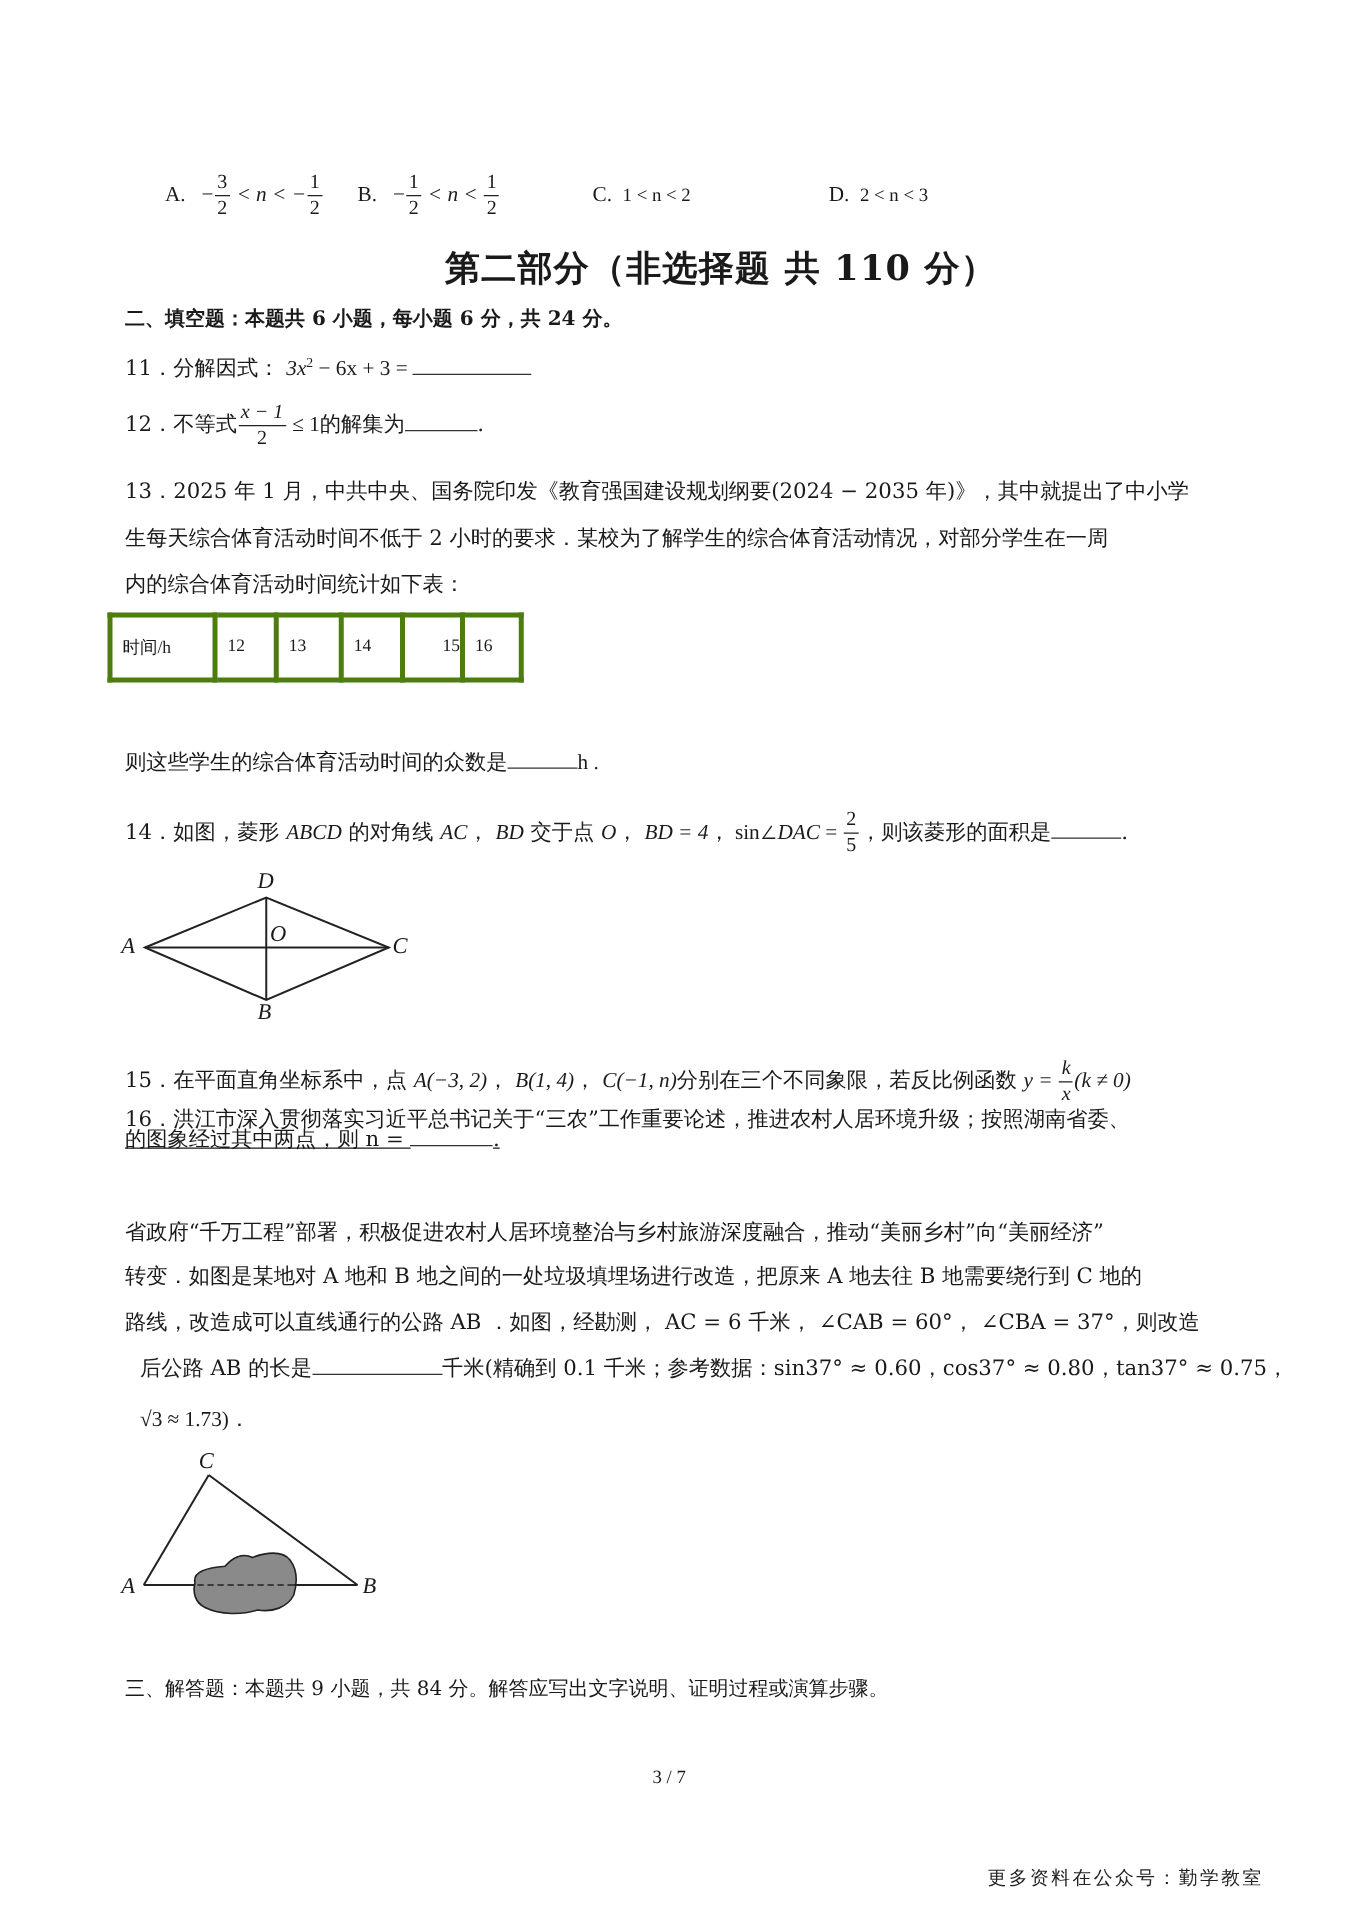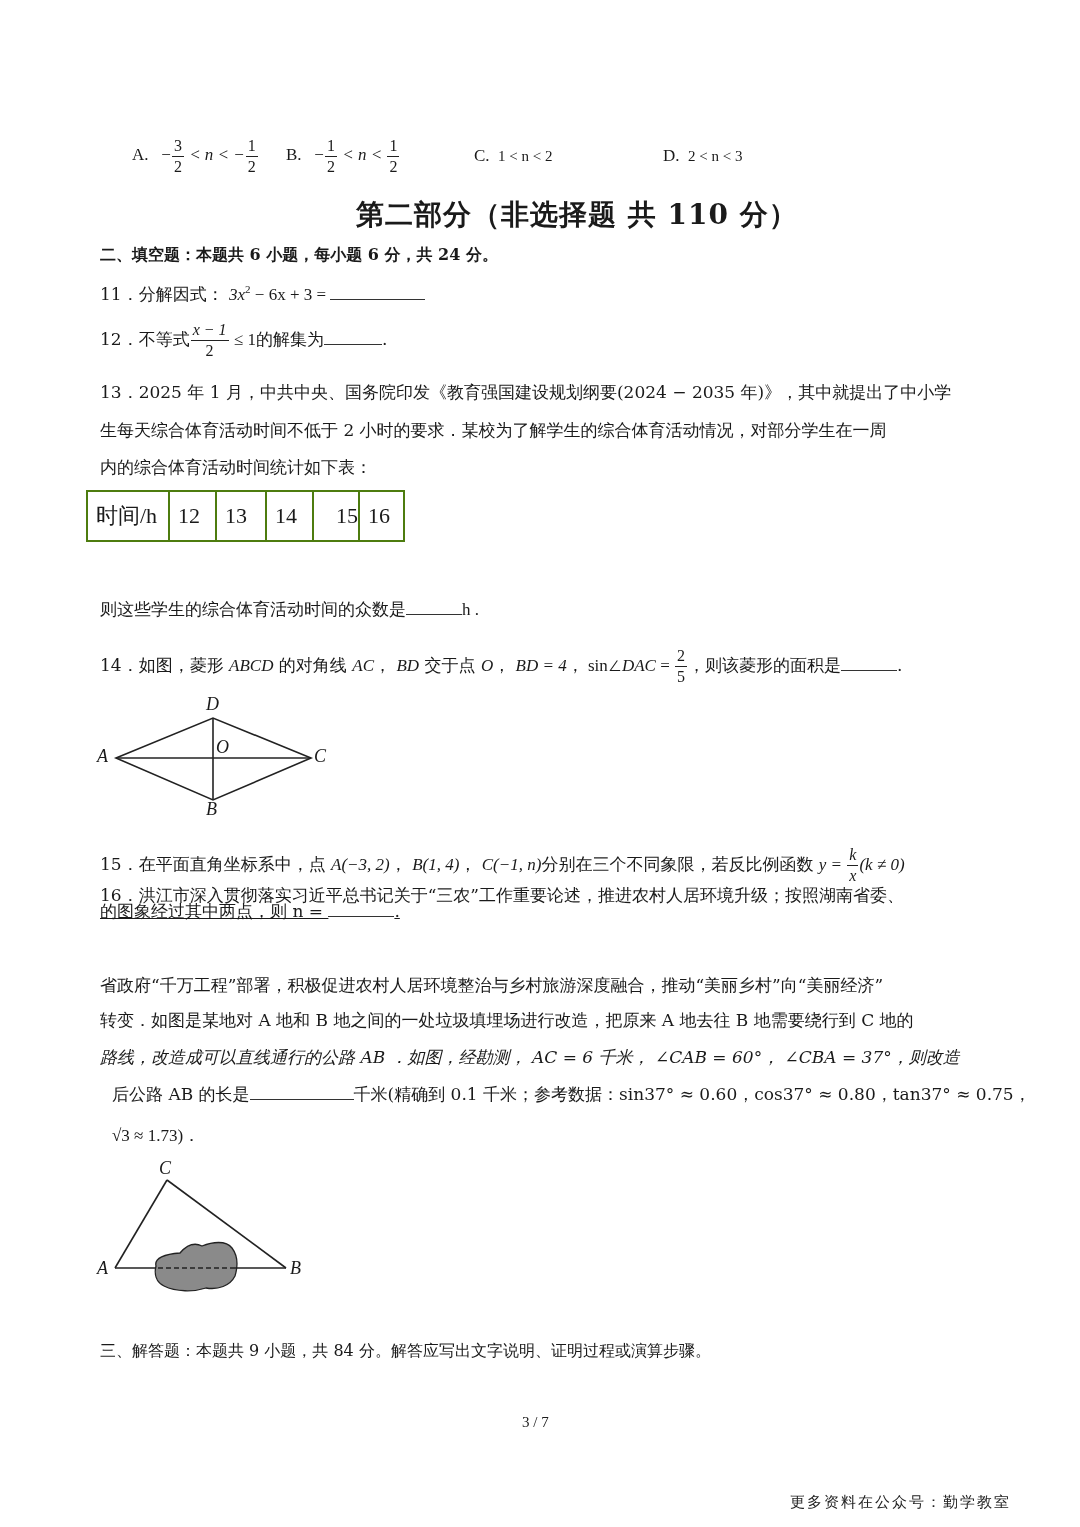--- a/index.html
+++ b/index.html
@@ -12,21 +12,21 @@
   .it { font-style: italic; font-family: "Liberation Serif", serif; }
   .frac { display: inline-block; vertical-align: middle; text-align: center; font-family: "Liberation Serif", serif; line-height: 1; margin: 0 1px; }
   .frac .num { display: block; border-bottom: 1px solid #222; padding: 0 2px 2px; font-size: 16px; }
   .frac .den { display: block; padding-top: 2px; font-size: 16px; }
   .math { font-family: "Liberation Serif", serif; font-size: 17px; }
   .blank { display: inline-block; border-bottom: 1px solid #333; height: 14px; vertical-align: baseline; }
   .title { font-weight: bold; font-size: 28px; letter-spacing: 1px; }
   .sect { font-weight: bold; font-size: 16px; }
   .sect-normal { font-size: 16px; }
   table.stat { border-collapse: collapse; position: absolute; left: 86px; top: 490px; }
-  table.stat td { border: 2px solid #4d7c0f; height: 48px; font-family: "Liberation Serif", serif; font-size: 22px; padding: 0 0 0 8px; vertical-align: middle; }
+  table.stat td { border: 4px solid #4d7c0f; height: 48px; font-family: "Liberation Serif", serif; font-size: 14px; padding: 0 0 0 8px; vertical-align: middle; }
   .footer-note { font-family: "DejaVu Serif", serif; font-size: 15px; color: #222; letter-spacing: 2px; }
   .label { font-family: "Liberation Serif", serif; font-style: italic; font-size: 18px; }
 </style>
 </head>
 <body>
 
 <div class="abs math" style="left:132px; top:138px;">
   <span>A.</span>&nbsp;&nbsp;
   <span>−</span><span class="frac"><span class="num">3</span><span class="den">2</span></span><span class="it"> &lt; n &lt; −</span><span class="frac"><span class="num">1</span><span class="den">2</span></span>
 </div>
@@ -100,21 +100,21 @@
 </div>
 <div class="abs" style="left:100px; top:900px;text-decoration:underline;">
   <span>的图象经过其中两点，则 n = </span><span class="blank" style="width:66px;"></span><span>.</span>
 </div>
 
 <div class="abs" style="left:100px; top:884px;">
   <span>16．</span><span>洪江市深入贯彻落实习近平总书记关于“三农”工作重要论述，推进农村人居环境升级；按照湖南省委、</span>
 </div>
 <div class="abs" style="left:100px; top:974px;">省政府“千万工程”部署，积极促进农村人居环境整治与乡村旅游深度融合，推动“美丽乡村”向“美丽经济”</div>
 <div class="abs" style="left:100px; top:1009px;">转变．如图是某地对 A 地和 B 地之间的一处垃圾填埋场进行改造，把原来 A 地去往 B 地需要绕行到 C 地的</div>
-<div class="abs" style="left:100px; top:1046px;font-style:italic;">路线，改造成可以直线通行的公路 AB ．如图，经勘测， AC = 6 千米， ∠CAB = 60°， ∠CBA = 37°，则改造</div>
+<div class="abs" style="left:100px; top:1046px;">路线，改造成可以直线通行的公路 AB ．如图，经勘测， AC = 6 千米， ∠CAB = 60°， ∠CBA = 37°，则改造</div>
 <div class="abs" style="left:112px; top:1083px;text-align:center;">
   <span>后公路 AB 的长是</span><span class="blank" style="width:104px;"></span><span>千米(精确到 0.1 千米；参考数据：sin37° ≈ 0.60，cos37° ≈ 0.80，tan37° ≈ 0.75，</span>
 </div>
 <div class="abs math" style="left:112px; top:1124px;">√3 ≈ 1.73)．</div>
 
 <svg class="abs" style="left:90px; top:1150px;" width="240" height="150" viewBox="0 0 240 150">
   <path d="M66,116 C64,108 75,104 90,103 C96,96 104,92 112,96 C122,92 136,90 142,98 C148,106 148,116 145,126 C140,136 128,140 116,138 C104,142 86,142 74,136 C66,132 64,124 66,116 Z" fill="#8a8a8a" stroke="#222" stroke-width="1.3"></path>
   <g stroke="#222" stroke-width="1.6" fill="none">
     <line x1="25" y1="118" x2="66" y2="118"></line>
     <line x1="145" y1="118" x2="196" y2="118"></line>

